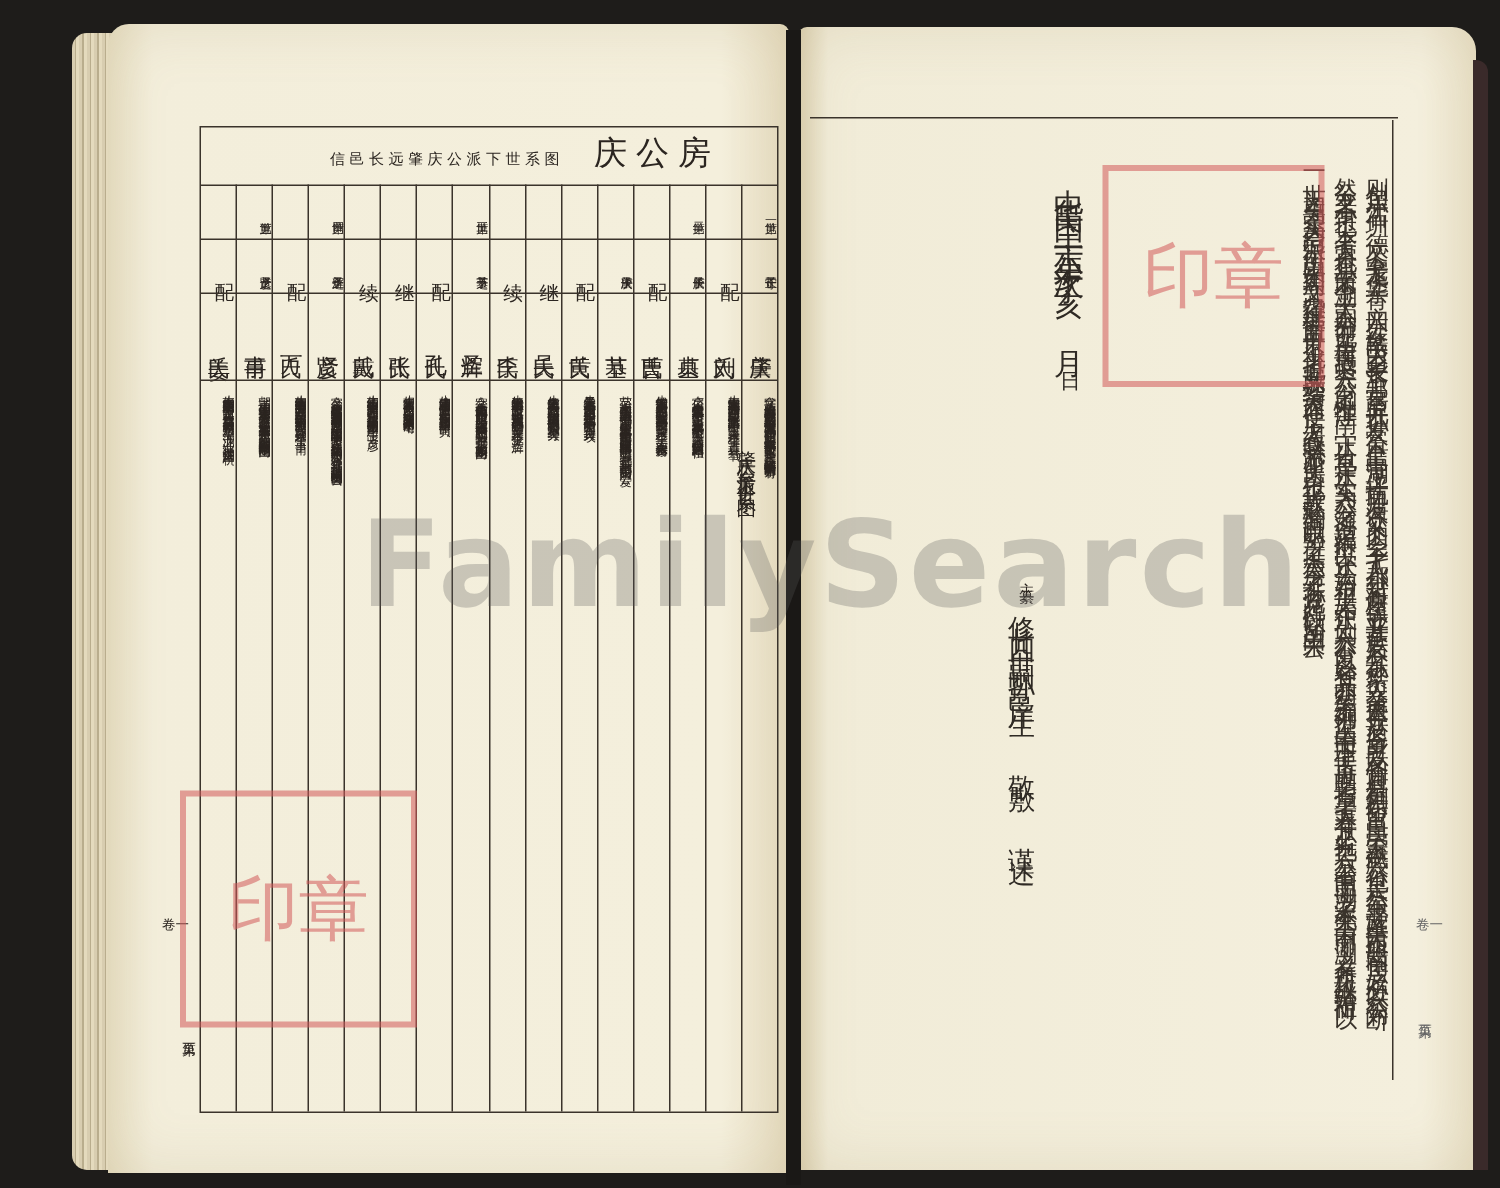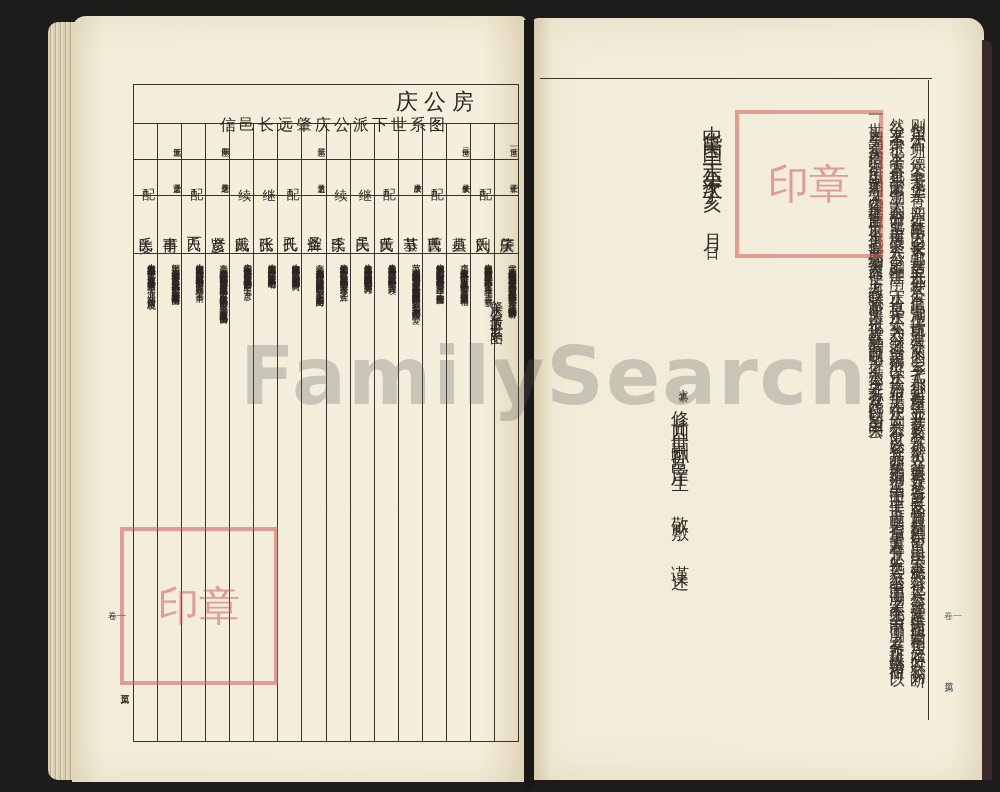--- a/index.html
+++ b/index.html
@@ -26,21 +26,21 @@
   .gutter { position:absolute; left:524px; top:20px; width:10px; height:770px; background:#1a1816; }
   .right-spine { position:absolute; left:982px; top:40px; width:10px; height:740px; background:#3a2a2a; border-radius:0 8px 0 0;}
 
   
   .frame-left {
     position:absolute; left:133px; top:84px; width:384px; height:656px;
     border:1px solid #3a332b;
   }
   .title-row { position:absolute; left:0; top:0; width:100%; height:38px; border-bottom:1px solid #3a332b; }
   .title-main { position:absolute; left:262px; top:2px; font-size:22px; letter-spacing:6px; }
-  .title-sub { position:absolute; left:86px; top:30px; font-size:16px; letter-spacing:3px; }
+  .title-sub { position:absolute; left:86px; top:14px; font-size:10px; letter-spacing:3px; }
   .cols { position:absolute; left:0; top:38px; width:100%; height:618px; display:flex; flex-direction:row-reverse; }
   .col { position:relative; border-left:1px solid #3a332b; flex:1 1 0; }
   .col:last-child { border-left:none; }
   .col .gen { position:absolute; top:2px; left:0; right:0; height:34px; font-size:8px; line-height:9px; text-align:center; writing-mode:vertical-rl; margin:auto; }
   .col .role { position:absolute; top:40px; left:0; right:0; text-align:center; font-size:13px; writing-mode:vertical-rl; margin:0 auto; height:30px; }
   .col .role.small { font-size:8px; line-height:9px; }
   .col .name { position:absolute; top:78px; left:0; right:0; text-align:center; font-size:15px; writing-mode:vertical-rl; margin:0 auto; height:48px; line-height:22px;}
   .hline { position:absolute; left:0; width:100%; border-top:1px solid #3a332b; }
   .col .bio { position:absolute; top:134px; left:1px; right:1px; bottom:4px; font-size:8.5px; line-height:9.5px; writing-mode:vertical-rl; margin:0 auto; overflow:hidden; letter-spacing:0.5px; }
 
@@ -53,21 +53,21 @@
   .text-right { position:absolute; left:718px; top:106px; width:210px; height:560px;
     writing-mode:vertical-rl; font-size:15.5px; line-height:21px; letter-spacing:4px; color:#3a332b; }
   .text-border { position:absolute; left:928px; top:80px; height:640px; border-left:1px solid #3a332b; }
   .date-line { position:absolute; left:728px; top:120px; writing-mode:vertical-rl; font-size:20px; letter-spacing:6px; color:#2f2a24; }
   .sig { position:absolute; left:700px; top:378px; writing-mode:vertical-rl; font-size:18px; letter-spacing:8px; color:#2f2a24; }
   .sig-small { position:absolute; left:686px; top:378px; writing-mode:vertical-rl; font-size:10px; letter-spacing:4px; }
   .juan-right { position:absolute; left:944px; top:610px; font-size:9px; color:#666; }
   .pg-right { position:absolute; left:942px; top:676px; writing-mode:vertical-rl; font-size:9px; color:#666; }
 
   .seal { position:absolute; border:4px solid rgba(210,90,90,0.55); color:rgba(210,90,90,0.55);
-    font-size:41px; display:flex; align-items:center; justify-content:center;font-family:Liberation Serif, serif; }
+    font-size:47px; display:flex; align-items:center; justify-content:center;font-family:Liberation Serif, serif; }
   .seal-left { left:120px; top:527px; width:150px; height:150px; }
   .seal-right { left:735px; top:110px; width:140px; height:140px; }
   .watermark { position:absolute; left:240px; top:330px; font-family:"DejaVu Sans",sans-serif; font-weight:bold;
     font-size:80px; color:rgba(90,90,90,0.28); letter-spacing:2px; white-space:nowrap; }
 </style>
 </head>
 <body>
 
 <div class="book">
   <div class="edge-left"></div>

